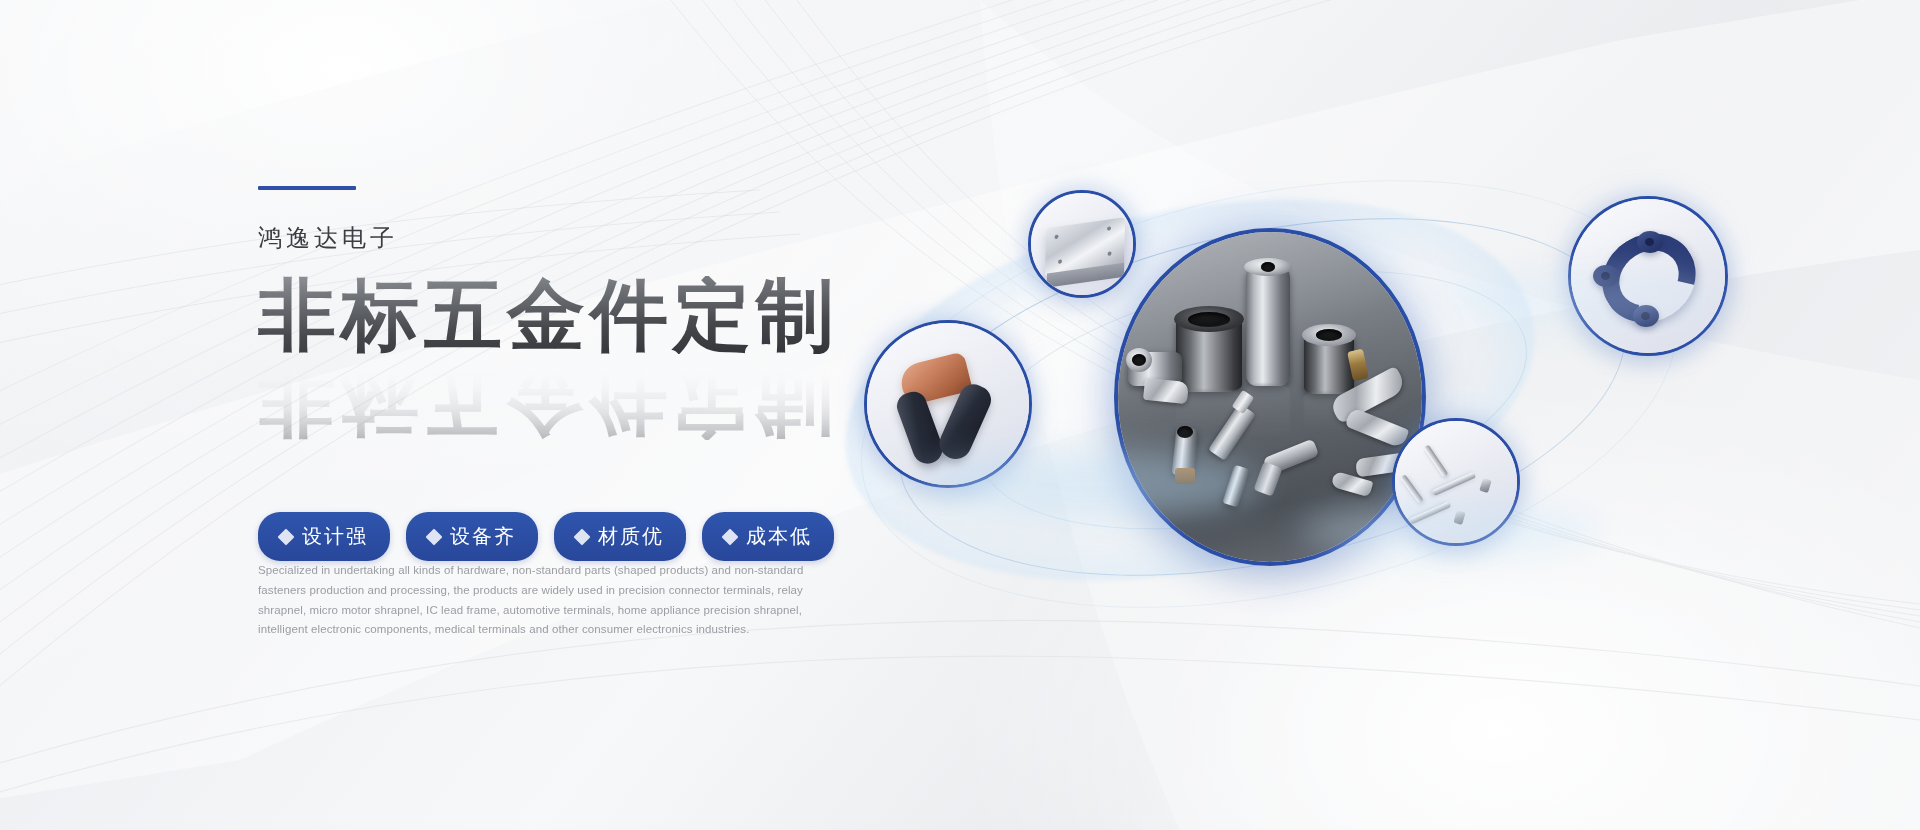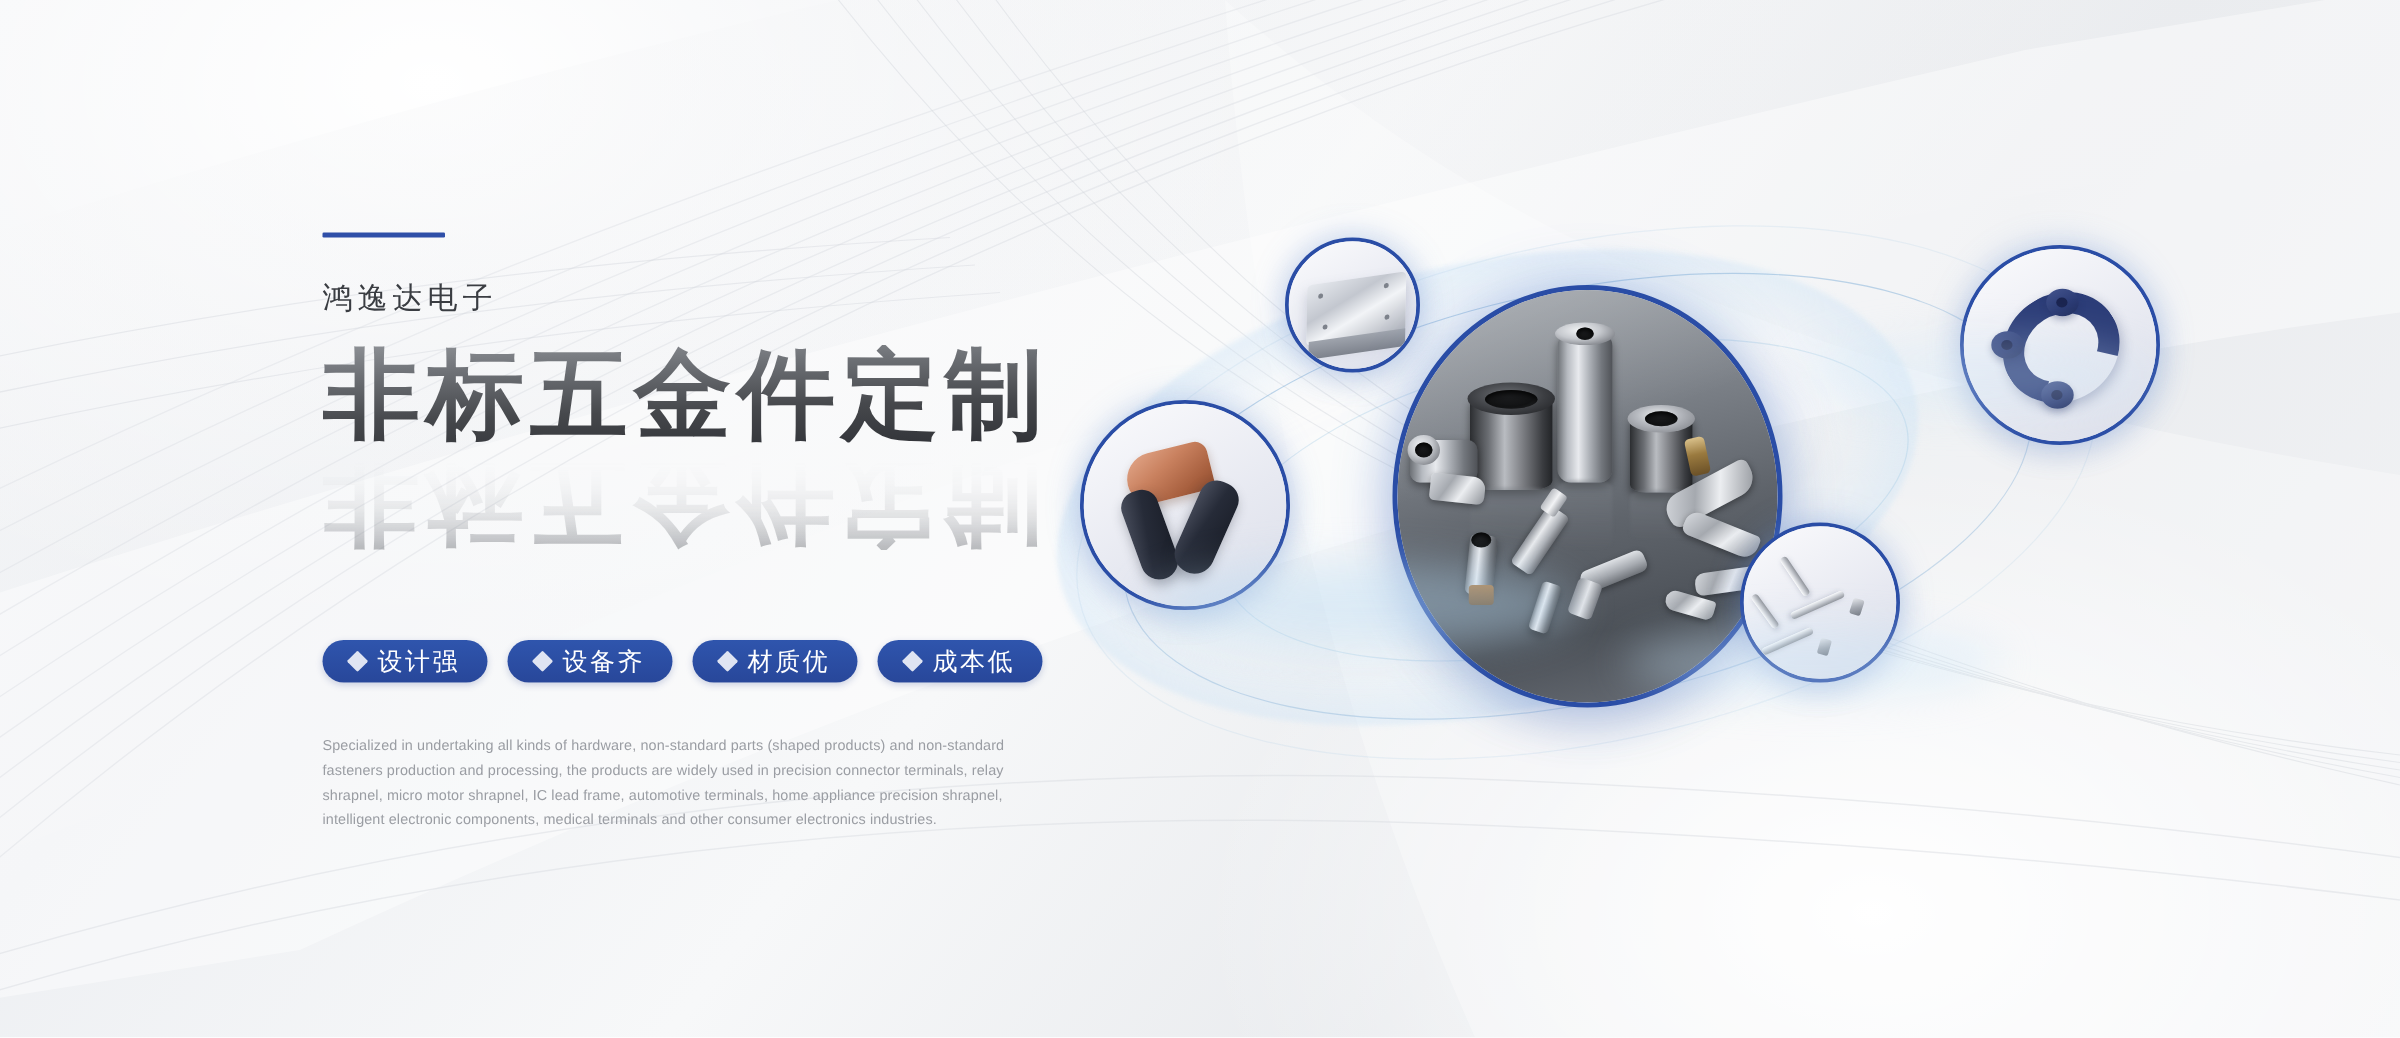--- a/index.html
+++ b/index.html
@@ -58,38 +58,38 @@
     -webkit-mask-image:linear-gradient(to top, rgba(0,0,0,0) 8%, rgba(0,0,0,.85) 96%);
     mask-image:linear-gradient(to top, rgba(0,0,0,0) 8%, rgba(0,0,0,.85) 96%);
     font-family:"Liberation Sans","DejaVu Sans",sans-serif;
   }
 
   
   #pills { margin-top:86px; display:flex; gap:16px; }
 
   .pill {
     display:flex; align-items:center; gap:10px;
-    height:34px; padding:0 22px;
+    height:49px; padding:0 22px;
     border-radius:22px;
     background:linear-gradient(180deg, #2f55ad 0%, #28479a 100%);
     box-shadow:0 2px 6px rgba(40,64,140,.22);
     color:#ffffff;
     font-size:20px; letter-spacing:2px;
     font-family:"Liberation Sans","DejaVu Sans",sans-serif;
     white-space:nowrap;
   }
   .pill-diamond {
     width:12px; height:12px; background:#dfe4f2;
     transform:rotate(45deg); flex:0 0 auto;
     border-radius:1px;
   }
 
   
   #desc {
-    margin-top:42px; width:562px;
+    width:562px;
     font-size:11.5px; line-height:1.72;
     color:#9a9da3; letter-spacing:.1px;
     font-family:"Liberation Sans","DejaVu Sans",sans-serif;
   }
 
   
   #visual { position:absolute; left:880px; top:150px; width:1010px; height:520px; }
 
   .orbit {
     position:absolute; border-radius:50%;

